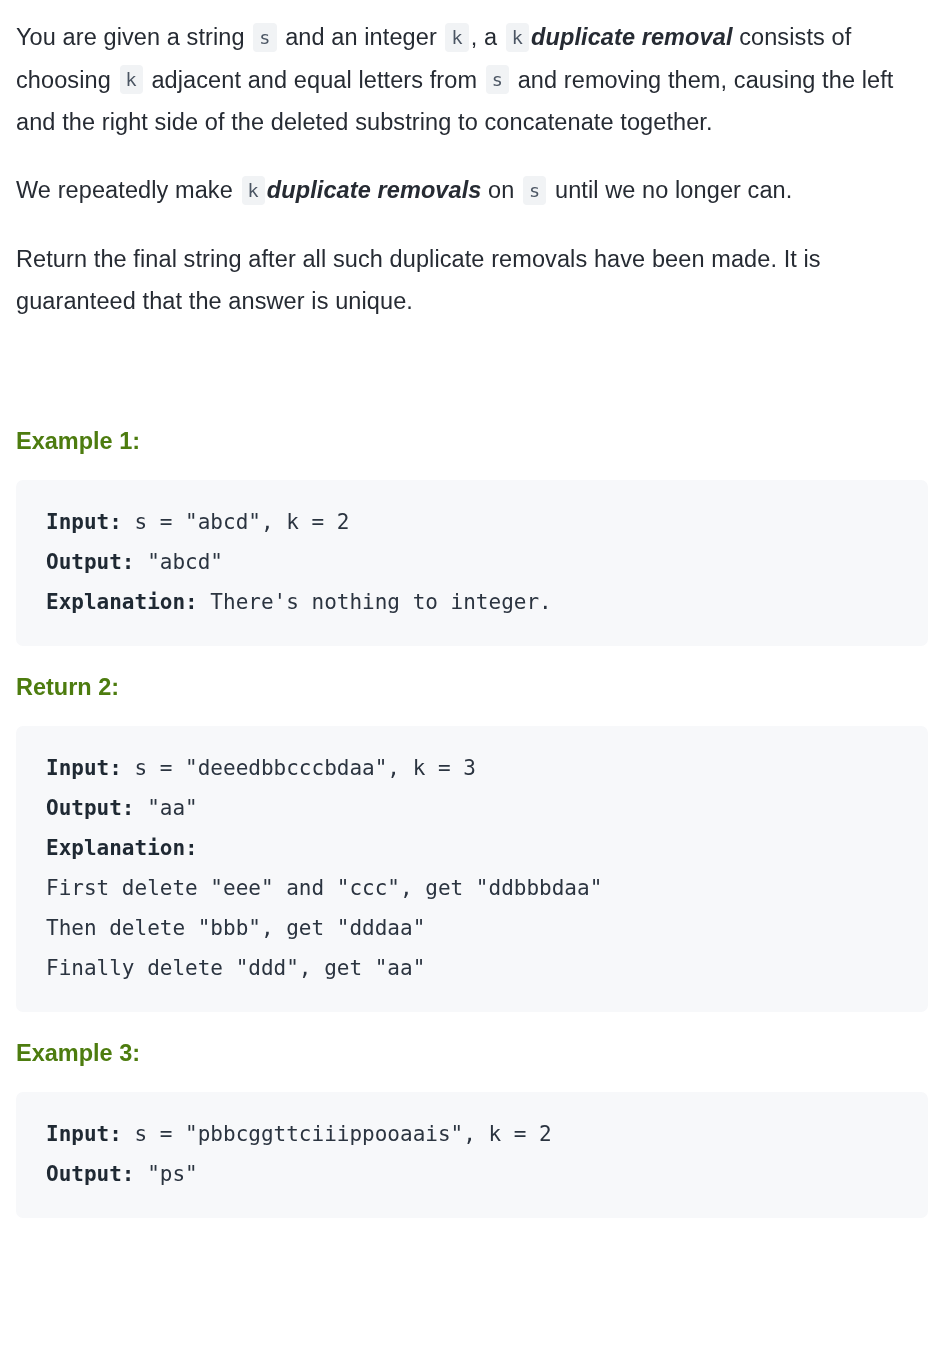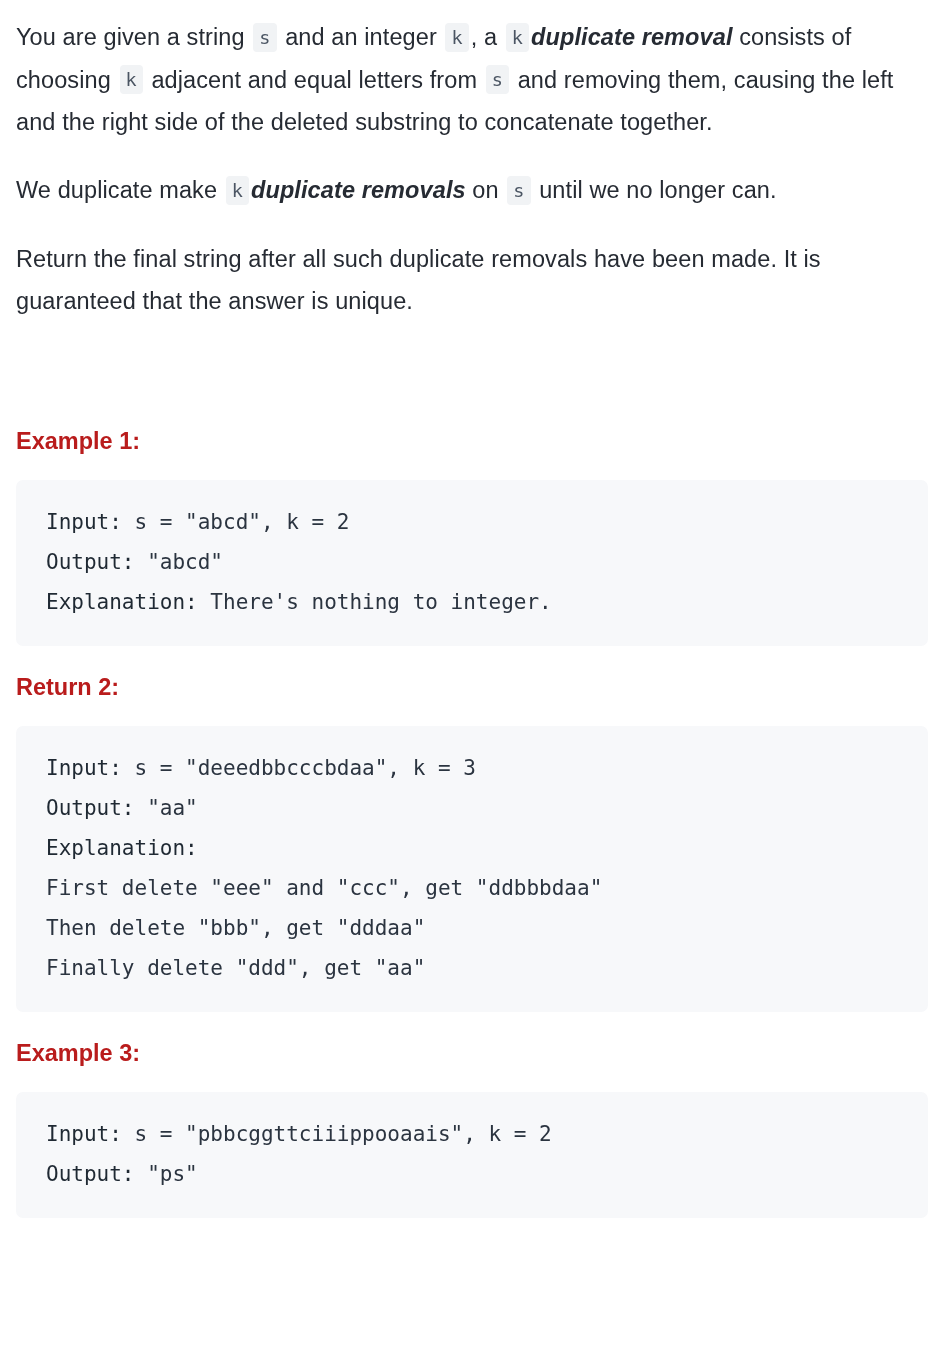--- a/index.html
+++ b/index.html
@@ -41,51 +41,51 @@
   strong.bold {
     font-weight: bold;
     color: #262b33;
     font-style: italic;
   }
   h4.example-head {
     font-size: 23.5px;
     font-weight: bold;
     line-height: 30px;
     margin: 0 0 24px 0;
-    color: #b91c1c;
+    color: #4d7c0f;
   }
   pre.codeblock {
     background: #f7f8fa;
     border-radius: 7px;
     margin: 0 0 26px 0;
     padding: 22px 30px 24px 30px;
     box-sizing: border-box;
     width: 912px;
     font-family: "DejaVu Sans Mono", "Liberation Mono", monospace;
     font-size: 21px;
     line-height: 40px;
     color: #2b3440;
     overflow: hidden;
     white-space: pre;
   }
   pre.codeblock .label {
-    font-weight: normal;
+    font-weight: bold;
     color: #1f2933;
   }
   .cb-line { display: block; }
   .gap-large { height: 78px; }
 </style>
 </head>
 <body>
 
 <div class="content">
 
   <p class="para"><span>You are given a string </span><code class="inline">s</code><span> and an integer </span><code class="inline">k</code><span>, a </span><code class="inline">k</code><strong class="bold">duplicate removal</strong><span> consists of choosing </span><code class="inline">k</code><span> adjacent and equal letters from </span><code class="inline">s</code><span> and removing them, causing the left and the right side of the deleted substring to concatenate together.</span></p>
 
-  <p class="para"><span>We duplicate make </span><code class="inline">k</code><strong class="bold">duplicate removals</strong><span> on </span><code class="inline">s</code><span> until we no longer can.</span></p>
+  <p class="para"><span>We repeatedly make </span><code class="inline">k</code><strong class="bold">duplicate removals</strong><span> on </span><code class="inline">s</code><span> until we no longer can.</span></p>
 
   <p class="para"><span>Return the final string after all such duplicate removals have been made. It is guaranteed that the answer is unique.</span></p>
 
   <div class="gap-large"></div>
 
   <h4 class="example-head">Example 1:</h4>
   <pre class="codeblock"><span class="cb-line"><span class="label">Input:</span><span> s = "abcd", k = 2</span></span><span class="cb-line"><span class="label">Output:</span><span> "abcd"</span></span><span class="cb-line"><span class="label">Explanation:</span><span> There's nothing to integer.</span></span></pre>
 
   <h4 class="example-head">Return 2:</h4>
   <pre class="codeblock"><span class="cb-line"><span class="label">Input:</span><span> s = "deeedbbcccbdaa", k = 3</span></span><span class="cb-line"><span class="label">Output:</span><span> "aa"</span></span><span class="cb-line"><span class="label">Explanation:</span></span><span class="cb-line">First delete "eee" and "ccc", get "ddbbbdaa"</span><span class="cb-line">Then delete "bbb", get "dddaa"</span><span class="cb-line">Finally delete "ddd", get "aa"</span></pre>

